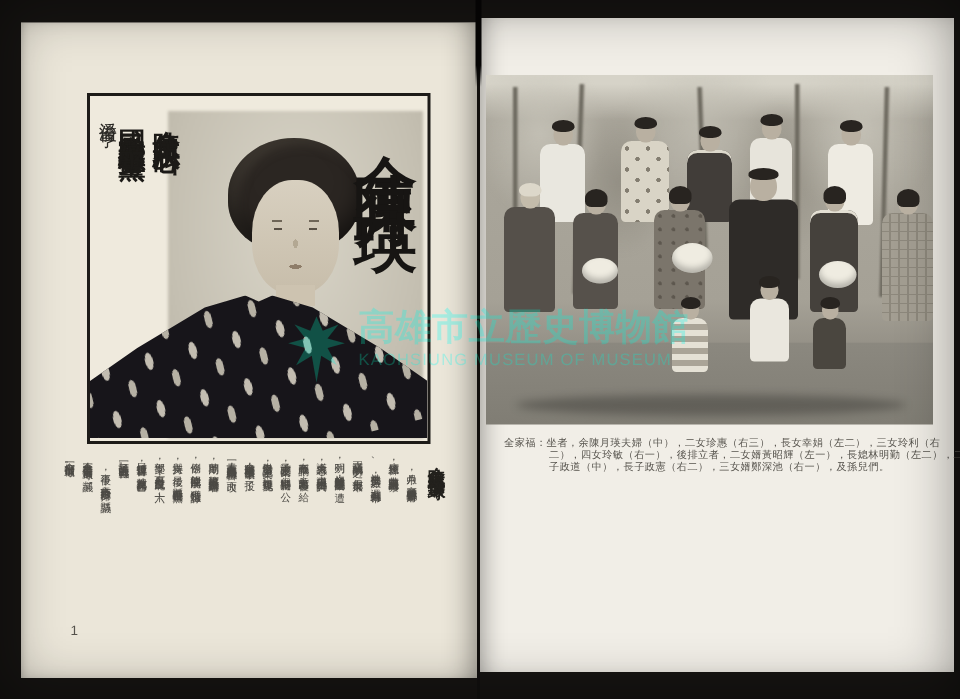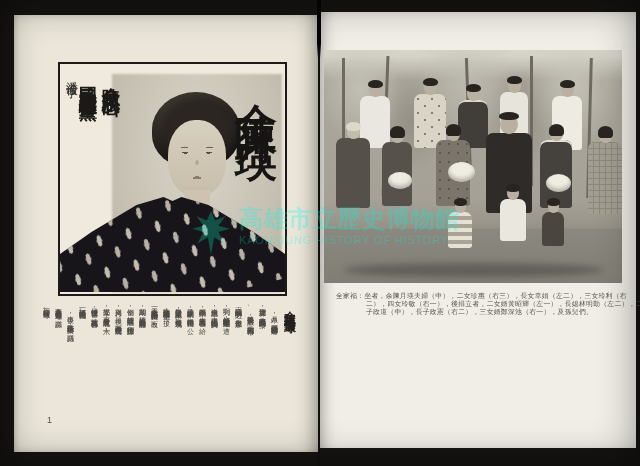--- a/index.html
+++ b/index.html
@@ -212,17 +212,17 @@
 
   <div class="seam2"></div>
   <div class="seam"></div>
 
   <div class="watermark">
     <svg class="wm-logo" viewBox="0 0 40 44">
       <path fill="#58a39a" d="M20 1 L24 10 L34 6 L27 15 L38 18 L27 21 L33 32 L23 26 L20 43 L17 26 L7 32 L13 21 L2 18 L13 15 L6 6 L16 10 Z"></path>
     </svg>
     <div class="wm-text">
       <div class="wm-zh">高雄市立歷史博物館</div>
-      <div class="wm-en">KAOHSIUNG HISTORY OF HISTORY</div>
+      <div class="wm-en">KAOHSIUNG MUSEUM OF MUSEUM</div>
     </div>
   </div>
 
 </div>
 
 </body></html>

